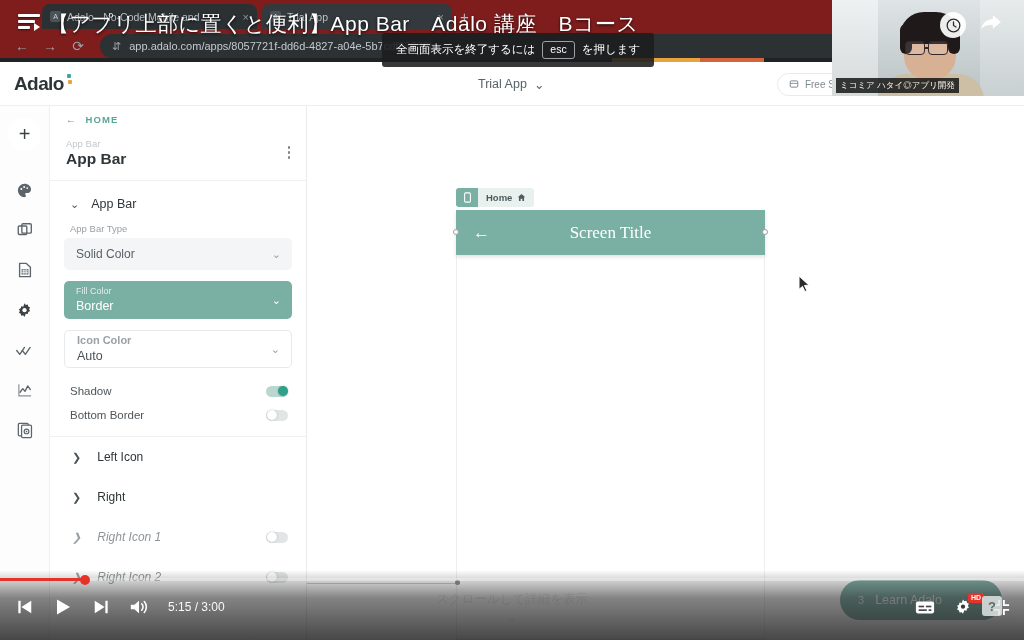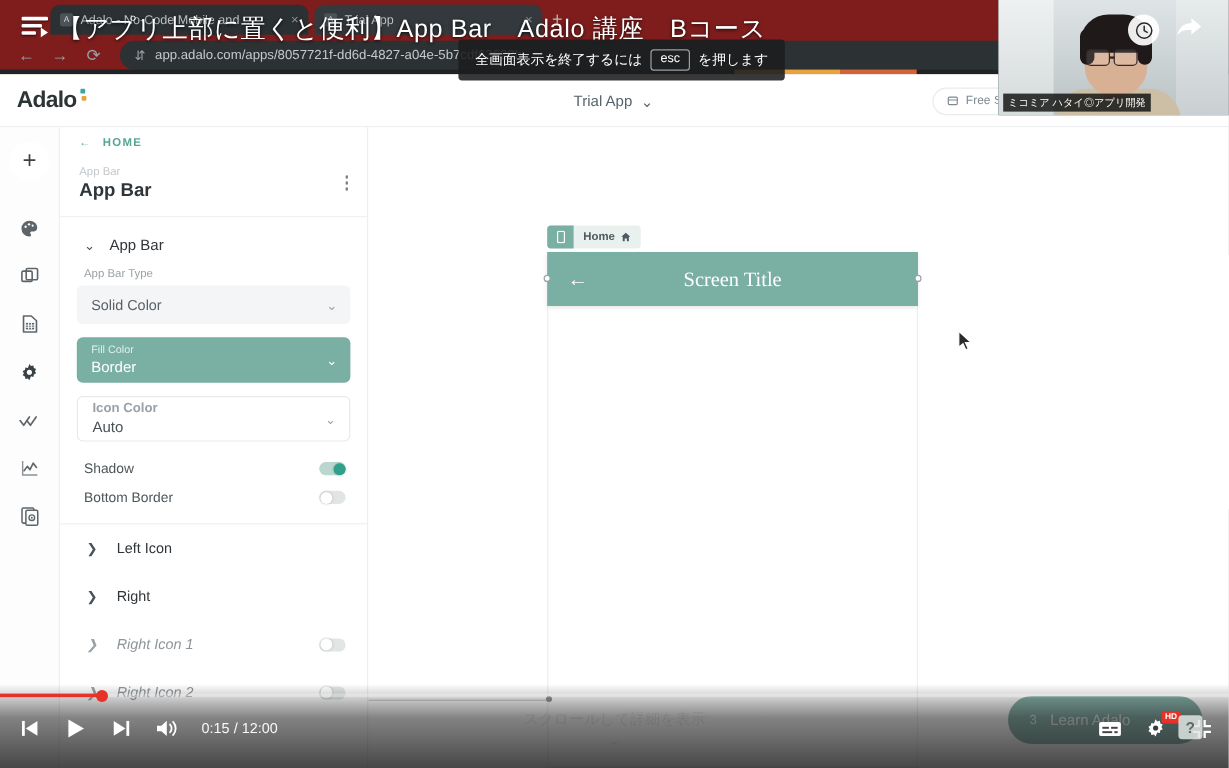--- a/index.html
+++ b/index.html
@@ -226,21 +226,21 @@
   .select.filled .cv { color:#ffffff; }
 
   .select.outlined {
     background:#fff; border:1px solid #e7e9ea; height:38px;
     flex-direction:column; align-items:flex-start; justify-content:center;
   }
   .select.outlined .k { font-size:11px; color:#9aa2a7; line-height:1.35;font-weight:bold; }
   .select.outlined .v { font-size:12.5px; color:#4a5154; line-height:1.35; }
 
   .toggle-row {
-    display:flex; justify-content:space-between;
+    display:flex; align-items:center; justify-content:space-between;
     padding:6px 18px 6px 20px; font-size:11.5px; color:#4e5559;
   }
   .sw { width:22px;height:11px;border-radius:6px;background:#e2e5e6; position:relative; }
   .sw i { position:absolute; width:10px;height:10px;border-radius:50%;
           background:#fff; top:.5px; left:.5px; box-shadow:0 0 2px rgba(0,0,0,.25);}
   .sw.on { background:#b9d6cf; }
   .sw.on i { left:11.5px; background:#2fa18a; }
 
   .divider { height:1px; background:#eef0f1; margin:9px 0 0 0; }
 
@@ -727,21 +727,21 @@
           <rect x="14.9" y="2" width="2.6" height="14" fill="#fff"></rect>
         </svg>
       </div>
       <div class="pbtn">
         <svg width="20" height="18" viewBox="0 0 22 18">
           <polygon points="2,6.5 6,6.5 11,2 11,16 6,11.5 2,11.5" fill="#fff"></polygon>
           <path d="M14 5.5a5.5 5.5 0 0 1 0 7" fill="none" stroke="#fff" stroke-width="1.7" stroke-linecap="round"></path>
           <path d="M16.8 3a9 9 0 0 1 0 12" fill="none" stroke="#fff" stroke-width="1.7" stroke-linecap="round"></path>
         </svg>
       </div>
-      <div class="ptime">0:15 / 12:00</div>
+      <div class="ptime">5:15 / 3:00</div>
     </div>
 
     <div class="pright">
       <div class="pbtn">
         <svg width="20" height="15" viewBox="0 0 22 16">
           <rect x="1" y="1.5" width="20" height="13" rx="2" fill="#fff"></rect>
           <rect x="4" y="6" width="6" height="1.8" fill="#444"></rect>
           <rect x="12" y="6" width="6" height="1.8" fill="#444"></rect>
           <rect x="4" y="10" width="9" height="1.8" fill="#444"></rect>
           <rect x="15" y="10" width="3" height="1.8" fill="#444"></rect>

